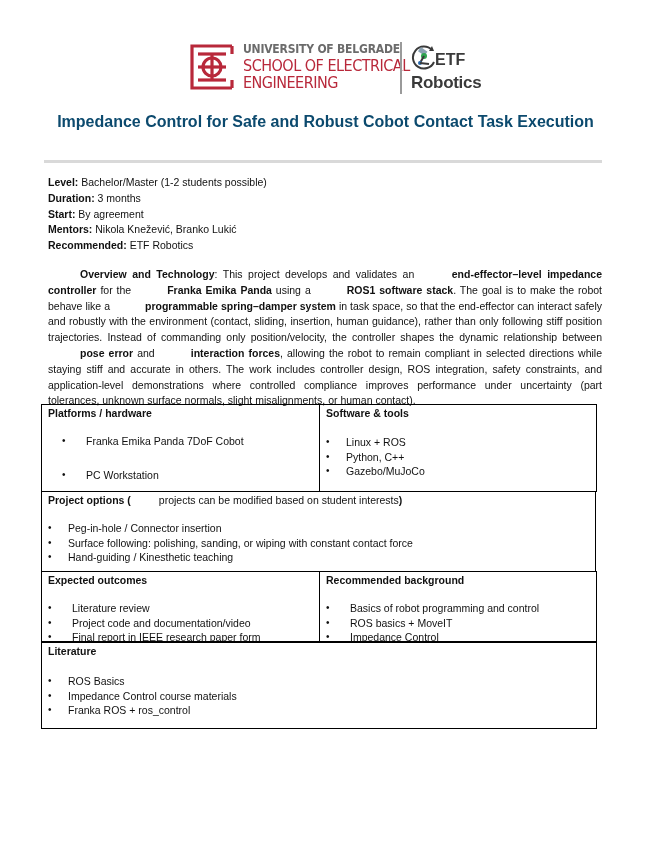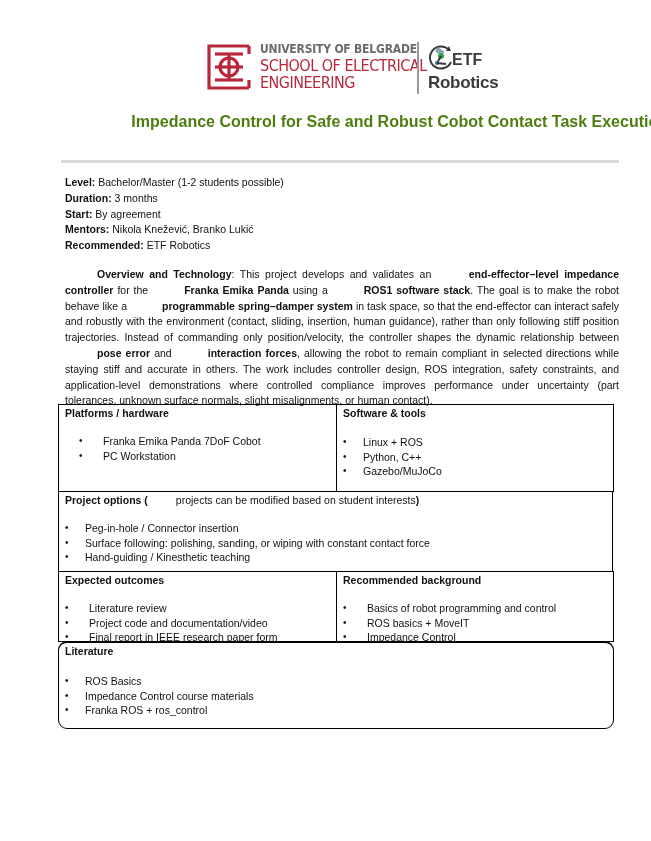--- a/index.html
+++ b/index.html
@@ -1,33 +1,33 @@
 <!DOCTYPE html>
 <html><head>
   <meta charset="utf-8">
   <style>
     html, body { margin: 0; padding: 0; background: #ffffff; }
     body { width: 651px; height: 841px; position: relative; overflow: hidden;
            font-family: "Liberation Sans", sans-serif; color: #111; }
-    .page { position: absolute; left: 17px; top: 0; width: 589px; height: 841px; }
+    .page { position: absolute; left: 0; top: 0; width: 589px; height: 841px; }
 
     
     .logo { position: absolute; left: 188px; top: 40px; height: 56px; width: 290px; }
     .ub-mark { position: absolute; left: 0; top: 2px; width: 48px; height: 50px; }
     .ub-text { position: absolute; left: 55px; top: 2px; font-family: "DejaVu Sans", sans-serif;
                font-stretch: condensed; line-height: 15px; }
     .ub-line1 { font-size: 12px; font-weight: bold; color: #6b6b6b; letter-spacing: -0.2px; }
     .ub-line2, .ub-line3 { font-size: 16px; color: #b8283a; letter-spacing: -0.5px; line-height: 17px; }
     .logo-sep { position: absolute; left: 212px; top: 2px; width: 2px; height: 52px; background: #9a9a9a; }
     .etf-mark { position: absolute; left: 222px; top: 4px; width: 28px; height: 26px; }
     .etf-text1 { position: absolute; left: 247px; top: 11px; font-size: 16px; font-weight: bold; color: #3a3a3a; }
     .etf-text2 { position: absolute; left: 223px; top: 33px; font-size: 17px; font-weight: bold; color: #3a3a3a; letter-spacing: -0.3px; }
 
-    .title { position: absolute; left: 0; width: 651px; top: 113px; text-align: right;
-             font-size: 16px; font-weight: bold; color: #4d7c0f; }
+    .title { position: absolute; left: 0; width: 651px; top: 113px; text-align: center;
+             font-size: 16px; font-weight: bold; color: #0c4a6e; }
     .hr { position: absolute; left: 44px; width: 558px; top: 160px; height: 3px; background: #d9d9d9; }
 
     .meta { position: absolute; left: 48px; top: 175px; font-size: 10.5px; line-height: 15.8px; }
     .meta b { font-weight: bold; }
 
     .overview { position: absolute; left: 48px; top: 267px; width: 554px; font-size: 10.5px;
                 line-height: 15.8px; text-align: justify; }
     .overview b { font-weight: bold; margin-left: 32px; }
 
     
@@ -87,21 +87,21 @@
   </div>
 
   <div class="overview">
     <b>Overview and Technology</b><span id="ov-segs"><span>: This project develops and validates an </span><b>end-effector–level impedance controller</b><span> for the </span><b>Franka Emika Panda</b><span> using a </span><b>ROS1 software stack</b><span>. The goal is to make the robot behave like a </span><b>programmable spring–damper system</b><span> in task space, so that the end-effector can interact safely and robustly with the environment (contact, sliding, insertion, human guidance), rather than only following stiff position trajectories. Instead of commanding only position/velocity, the controller shapes the dynamic relationship between </span><b>pose error</b><span> and </span><b>interaction forces</b><span>, allowing the robot to remain compliant in selected directions while staying stiff and accurate in others. The work includes controller design, ROS integration, safety constraints, and application-level demonstrations where controlled compliance improves performance under uncertainty (part tolerances, unknown surface normals, slight misalignments, or human contact).</span></span>
   </div>
 
   <div class="cell" style="left:41px; top:404px; width:279px; height:88px;">
     <div class="hdr">Platforms / hardware</div>
     <ul class="bul indent" style="left:20px; top:29px;">
       <li>Franka Emika Panda 7DoF Cobot</li>
-      <li style="margin-top:0;">PC Workstation</li>
+      <li style="margin-top:19px;">PC Workstation</li>
     </ul>
   </div>
   <div class="cell" style="left:319px; top:404px; width:278px; height:88px;">
     <div class="hdr">Software &amp; tools</div>
     <ul class="bul" style="left:6px; top:30px;">
       <li>Linux + ROS</li>
       <li>Python, C++</li>
       <li>Gazebo/MuJoCo</li>
     </ul>
   </div>
@@ -125,21 +125,21 @@
   </div>
   <div class="cell" style="left:41px; top:571px; width:279px; height:71px;">
     <div class="hdr">Expected outcomes</div>
     <ul class="bul indent" style="left:6px; top:29px;">
       <li>Literature review</li>
       <li>Project code and documentation/video</li>
       <li>Final report in IEEE research paper form</li>
     </ul>
   </div>
 
-  <div class="cell" style="left:41px; top:641px; width:556px; height:88px; border-top-width:2.5px;border-radius:9px;">
+  <div class="cell" style="left:41px; top:641px; width:556px; height:88px; border-top-width:2.5px;">
     <div class="hdr">Literature</div>
     <ul class="bul" style="left:6px; top:31px;">
       <li>ROS Basics</li>
       <li>Impedance Control course materials</li>
       <li>Franka ROS + ros_control</li>
     </ul>
   </div>
 
 </div>
 

